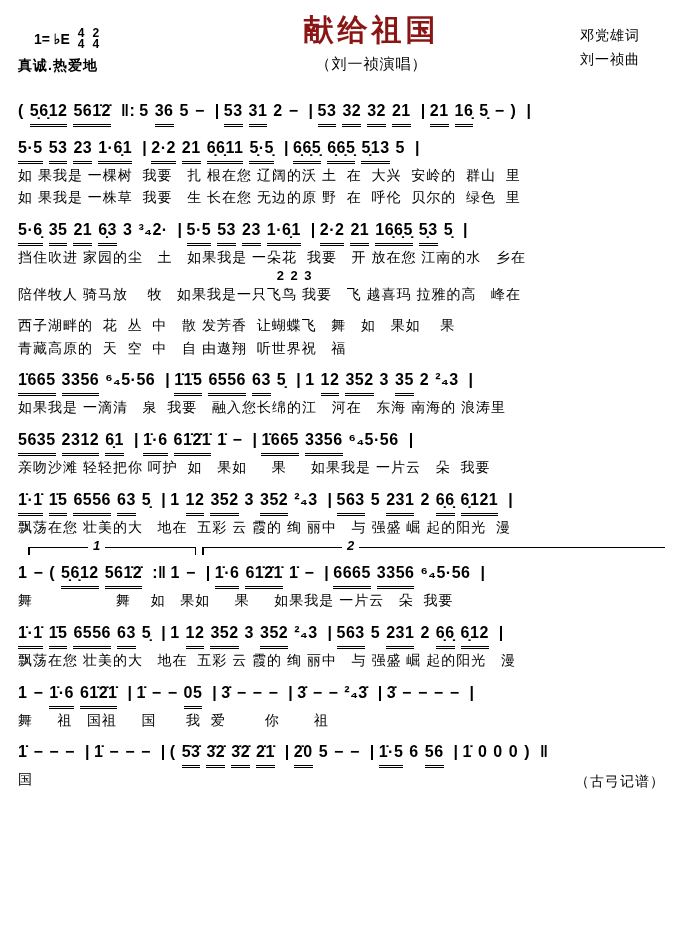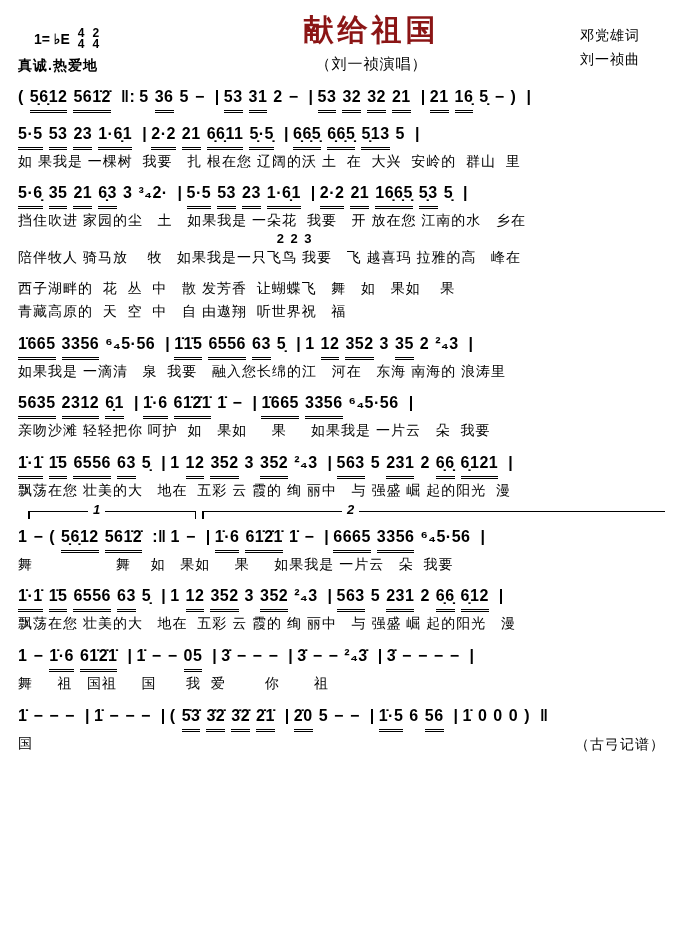--- a/index.html
+++ b/index.html
@@ -3,21 +3,21 @@
 <meta charset="utf-8">
 <style>
   html,body { margin:0; padding:0; background:#ffffff; }
   .page {
     position:relative; width:683px; height:929px; box-sizing:border-box;
     padding:10px 18px 6px 18px; overflow:hidden;
     font-family:"Liberation Sans", sans-serif; color:#000;
     background:#fff;
   }
   
-  .header { display:grid; grid-template-columns:170px 1fr 110px; align-items:start; margin-bottom:10px; }
+  .header { display:grid; grid-template-columns:170px 1fr 110px; align-items:start; margin-bottom:24px; }
   .key-block { padding-top:18px; font-size:14px; font-weight:bold; }
   .key-line { display:flex; align-items:center; gap:8px; padding-left:16px; }
   .frac { display:inline-flex; flex-direction:column; line-height:0.95; text-align:center; font-size:12px; font-weight:bold; }
   .expression { margin-top:6px; font-size:14px; font-weight:bold; letter-spacing:1px; }
   .title-block { text-align:center; }
   .title { font-size:30px; font-weight:bold; color:#8b1515; letter-spacing:4px; }
   .subtitle { font-size:15px; margin-top:4px; letter-spacing:1px; }
   .credits { text-align:center; padding-top:14px; font-size:14px; line-height:1.7; letter-spacing:1px; }
   
   .sys { margin-bottom:9px; }
@@ -71,20 +71,21 @@
     </div>
   </div>
 
   <div class="sys">
     <div class="jp"><span>(</span><span class="bm">5̣6̣12</span><span class="bm">561̇2̇</span><span class="bar">‖:</span><span>5</span><span class="bm">36</span><span>5</span><span>−</span><span class="bar">|</span><span class="bm">53</span><span class="bm">31</span><span>2</span><span>−</span><span class="bar">|</span><span class="bm">53</span><span class="bm">32</span><span class="bm">32</span><span class="bm">21</span><span class="bar">|</span><span class="bm">21</span><span class="bm">16̣</span><span>5̣</span><span>−</span><span>)</span><span class="bar">|</span></div>
   </div>
 
   <div class="sys">
     <div class="jp"><span class="bm">5·5</span><span class="bm">53</span><span class="bm">23</span><span class="bm">1·6̣1</span><span class="bar">|</span><span class="bm">2·2</span><span class="bm">21</span><span class="bm">6̣6̣11</span><span class="bm">5̣·5̣</span><span class="bar">|</span><span class="bm">6̣6̣5̣</span><span class="bm">6̣6̣5̣</span><span class="bm">5̣13</span><span>5</span><span class="bar">|</span></div>
     <div class="ly">如 果我是 一棵树  我要   扎 根在您 辽阔的沃 土  在  大兴  安岭的  群山  里</div>
+    <div class="ly">如 果我是 一株草  我要   生 长在您 无边的原 野  在  呼伦  贝尔的  绿色  里</div>
   </div>
 
   <div class="sys">
     <div class="jp"><span class="bm">5·6̣</span><span class="bm">35</span><span class="bm">21</span><span class="bm">6̣3</span><span>3</span><span>³₄2·</span><span class="bar">|</span><span class="bm">5·5</span><span class="bm">53</span><span class="bm">23</span><span class="bm">1·6̣1</span><span class="bar">|</span><span class="bm">2·2</span><span class="bm">21</span><span class="bm">16̣6̣5̣</span><span class="bm">5̣3</span><span>5̣</span><span class="bar">|</span></div>
     <div class="ly">挡住吹进 家园的尘   土   如果我是 一朵花  我要   开 放在您 江南的水   乡在</div>
     <div class="jp small"><span>2</span><span>2</span><span>3</span></div>
     <div class="ly">陪伴牧人 骑马放    牧   如果我是一只飞鸟 我要   飞 越喜玛 拉雅的高   峰在</div>
   </div>
 
   <div class="sys">

